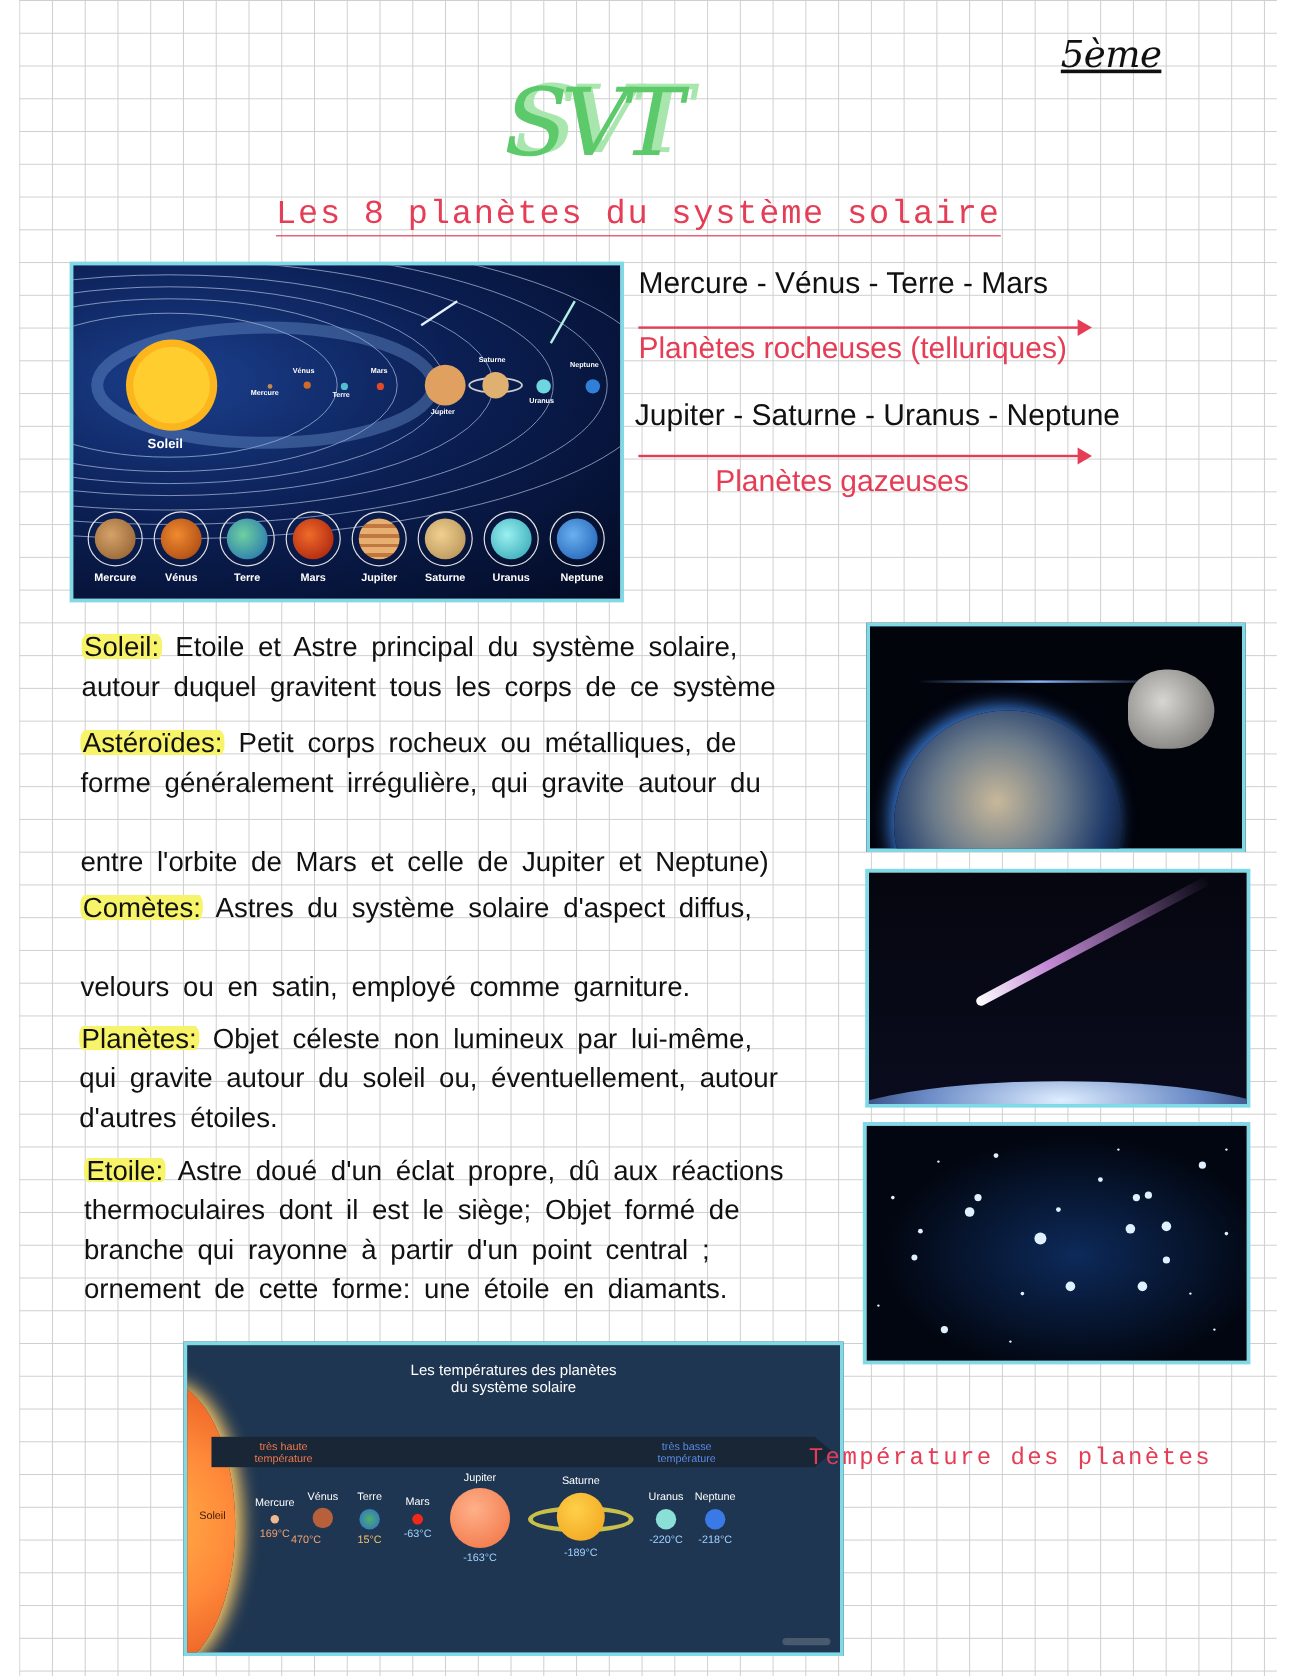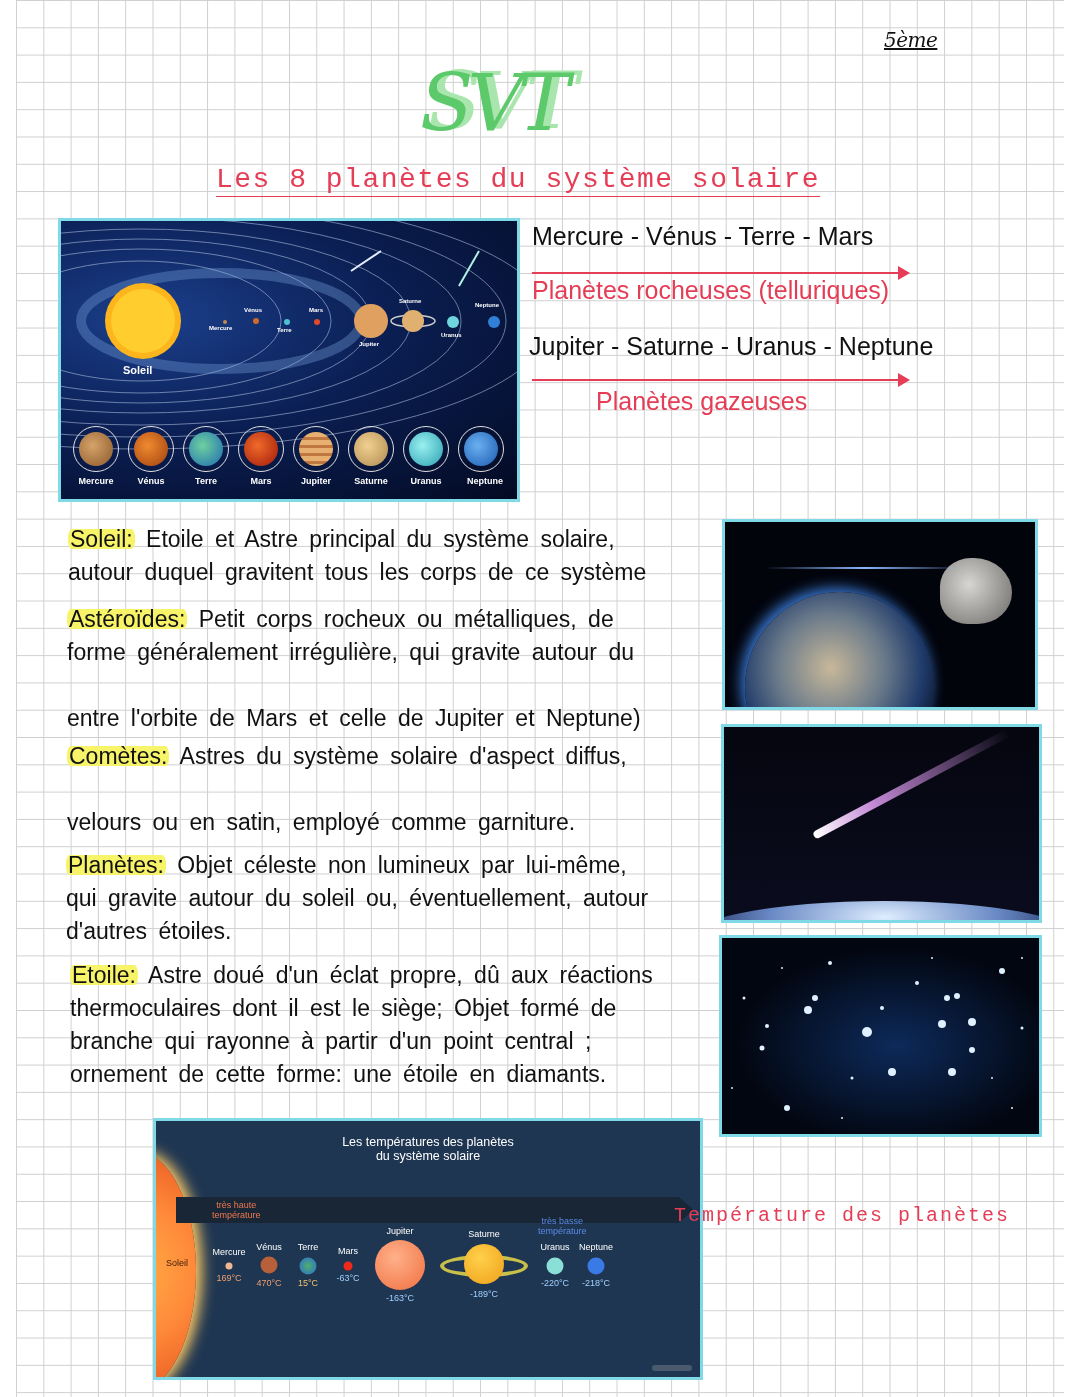--- a/index.html
+++ b/index.html
@@ -12,30 +12,30 @@
     position: absolute; left: 16px; top: 0; width: 1048px; height: 1397px;
     background-image:
       linear-gradient(to right, #cfcfcf 1px, transparent 1px),
       linear-gradient(to bottom, #cfcfcf 1px, transparent 1px);
     background-size: 27.3px 27.3px;
     background-position: 0 0;
   }
   .abs { position: absolute; }
   .level {
     left: 884px; top: 28px; font-family: "DejaVu Serif", serif; font-style: italic;
-    font-size: 20px; color: #111; text-decoration: underline; letter-spacing: -0.5px;
+    font-size: 31px; color: #111; text-decoration: underline; letter-spacing: -0.5px;
   }
   .svt {
     left: 420px; top: 58px; font-family: "DejaVu Serif", serif; font-style: italic;
     font-size: 78px; color: #5cc96a; letter-spacing: -6px;
     text-shadow: 8px -2px 0 #a9e6ae;
     font-weight: normal;
   }
   .main-title {
-    left: 216px; top: 164px; font-family: "Liberation Mono", monospace;
+    left: 230px; top: 164px; font-family: "Liberation Mono", monospace;
     font-size: 28px; color: #e43d55; letter-spacing: 1.5px;
     border-bottom: 1.5px solid #e43d55; padding-bottom: 1px; white-space: pre;
   }
   .frame { border: 3px solid #7fd9e6; box-sizing: border-box; overflow: hidden; }
   .solar { left: 58px; top: 218px; width: 462px; height: 284px;
     background: radial-gradient(ellipse at 20% 35%, #1b3f8c 0%, #0b1f54 45%, #030a22 100%); }
   .line-black { font-size: 25px; color: #111; white-space: pre; }
   .line-red { font-size: 25px; color: #e43d55; white-space: pre; }
   .arrow { height: 2px; background: #e43d55; }
   .arrow::after {
@@ -226,33 +226,33 @@
   <div style="position:absolute;left:-80px;top:30px;width:120px;height:240px;border-radius:50%;background:radial-gradient(circle at 40% 50%,#ffb347 0%,#ff8a3a 50%,#f06a2a 80%);box-shadow:6px 0 14px #ffcc66;"></div>
   <div class="temp-title">
     <span>Les températures des planètes</span><br>
     <span>du système solaire</span>
   </div>
   <div class="temp-band"></div>
   <div class="temp-label" style="left:56px;top:79px;color:#f07850;">
     <span>très haute</span><br>
     <span>température</span>
   </div>
-  <div class="temp-label" style="left:382px;top:79px;color:#5a8ae6;margin-top:16px;">
+  <div class="temp-label" style="left:392px;top:79px;color:#5a8ae6;">
     <span>très basse</span><br>
     <span>température</span>
   </div>
   <span style="position:absolute;left:10px;top:137px;color:#3a1a0a;font-size:9px;">Soleil</span>
 
   <span class="pl-name" style="left:73px;top:126px;">Mercure</span>
   <div class="ball" style="left:73px;top:145px;width:7px;height:7px;background:#f0b890;"></div>
   <span class="pl-val" style="left:73px;top:152px;color:#f0a070;">169°C</span>
 
   <span class="pl-name" style="left:113px;top:121px;">Vénus</span>
   <div class="ball" style="left:113px;top:144px;width:17px;height:17px;background:#b8603a;"></div>
-  <span class="pl-val" style="left:113px;top:157px;color:#f0a070;">470°C</span>
+  <span class="pl-val" style="left:99px;top:157px;color:#f0a070;">470°C</span>
 
   <span class="pl-name" style="left:152px;top:121px;">Terre</span>
   <div class="ball" style="left:152px;top:145px;width:17px;height:17px;background:radial-gradient(circle,#4fb06a,#2a6ad6);"></div>
   <span class="pl-val" style="left:152px;top:157px;color:#f0c070;">15°C</span>
 
   <span class="pl-name" style="left:192px;top:125px;">Mars</span>
   <div class="ball" style="left:192px;top:145px;width:9px;height:9px;background:#f02a1a;"></div>
   <span class="pl-val" style="left:192px;top:152px;color:#a0d0ff;">-63°C</span>
 
   <span class="pl-name" style="left:244px;top:105px;">Jupiter</span>

